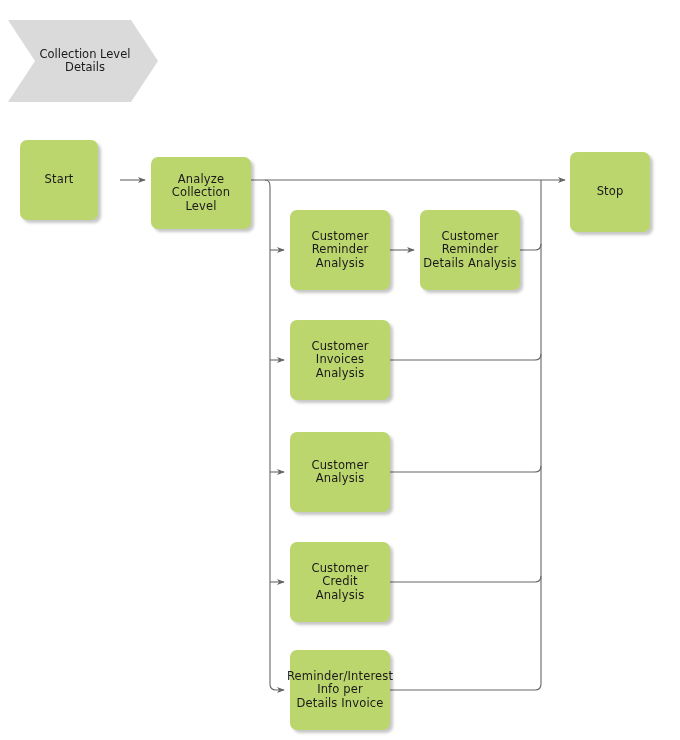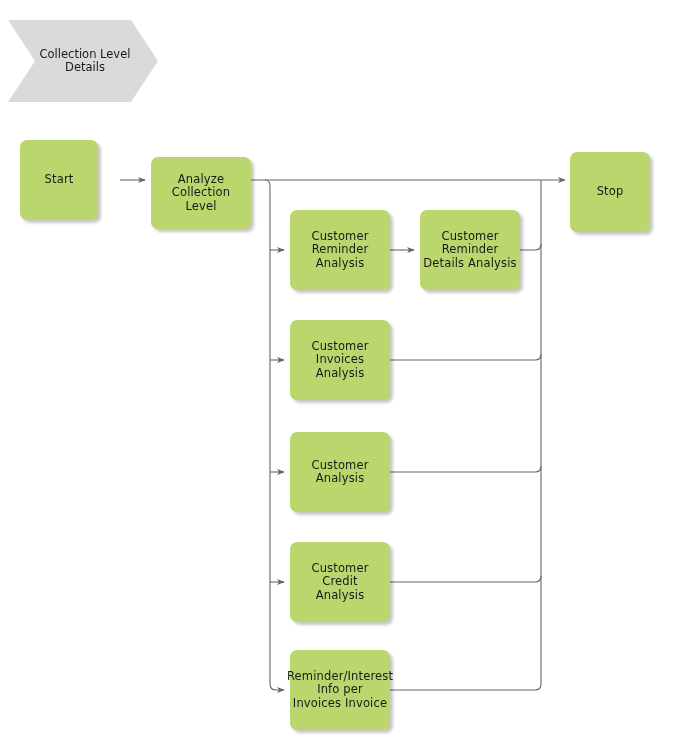--- a/index.html
+++ b/index.html
@@ -154,16 +154,16 @@
 
   <div class="node" style="left:290px; top:542px; width:100px; height:80px;">
     <span class="node-label">Customer
 Credit
 Analysis</span>
   </div>
 
   <div class="node" style="left:290px; top:650px; width:100px; height:80px;">
     <span class="node-label overflow-label">Reminder/Interest
 Info per
-Invoices Invoice</span>
+Details Invoice</span>
   </div>
 
 </div>
 
 </body></html>

